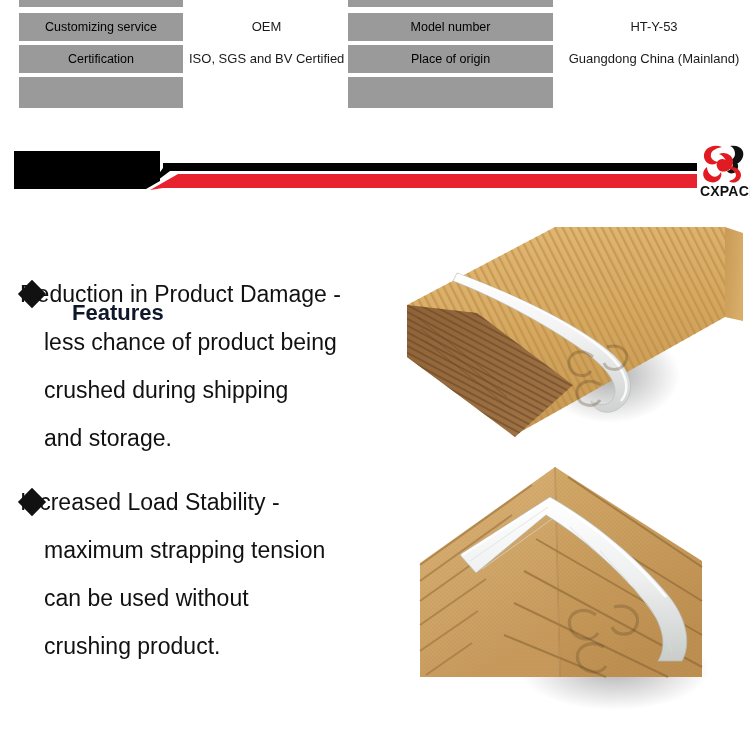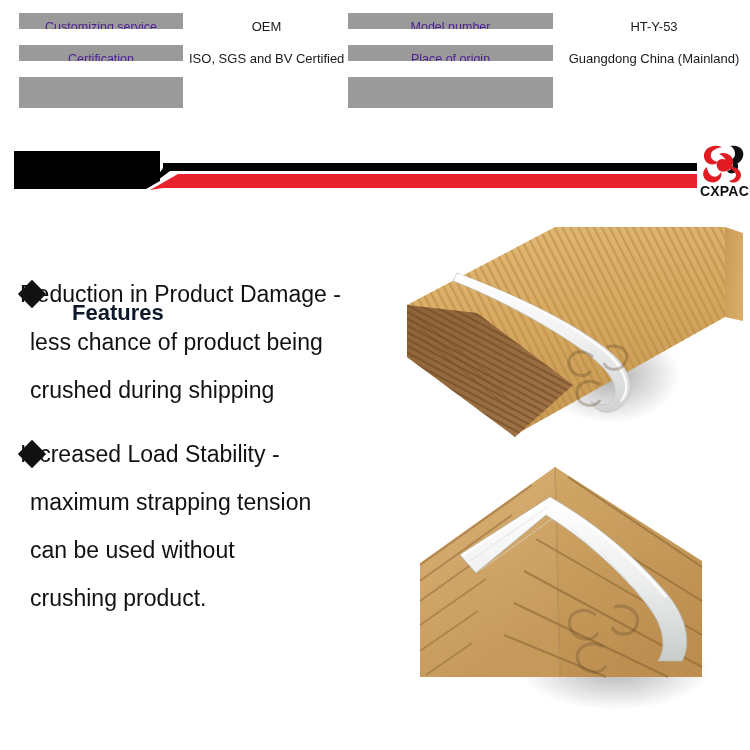--- a/index.html
+++ b/index.html
@@ -23,23 +23,23 @@
   }
   .spec-row {
     position: absolute;
     left: 0;
     width: 750px;
     height: 30px;
   }
   .cell-label {
     position: absolute;
     top: 1px;
-    height: 16px;
+    height: 28px;
     background: #9a9a9a;
-    color: #4c1d95;
+    color: #000000;
     font-size: 12.5px;
     line-height: 28px;
     text-align: center;
     white-space: nowrap;
     overflow: hidden;
   }
   .cell-label.empty { color: transparent; }
   .cell-value {
     position: absolute;
     top: 1px;
@@ -106,21 +106,21 @@
   .bullet-block { position: relative; margin-bottom: 16px; }
   .bullet-line {
     position: relative;
     height: 48px;
     line-height: 48px;
     font-size: 23px;
     color: #111111;
     white-space: nowrap;
   }
   .bullet-line.first { padding-left: 20px; }
-  .bullet-line.cont  { padding-left: 30px; }
+  .bullet-line.cont  { padding-left: 44px; }
   .diamond-icon {
     position: absolute;
     left: 22px; top: 14px;
     width: 20px; height: 20px;
     background: #111111;
     transform: rotate(45deg);
   }
 
   
   .photo { position: absolute; overflow: hidden; }
@@ -194,20 +194,21 @@
     <div class="logo-word">CXPACK</div>
   </div>
 
   <div class="bullets">
 
     <div class="bullet-block">
       <span class="diamond-icon"></span>
       <div class="bullet-line first">Reduction in Product Damage -</div>
       <div class="bullet-line cont">less chance of product being</div>
       <div class="bullet-line cont">crushed during shipping</div>
+      <div class="bullet-line cont">and storage.</div>
     </div>
 
     <div class="bullet-block">
       <span class="diamond-icon"></span>
       <div class="bullet-line first">Increased Load Stability -</div>
       <div class="bullet-line cont">maximum strapping tension</div>
       <div class="bullet-line cont">can be used without</div>
       <div class="bullet-line cont">crushing product.</div>
     </div>
 

